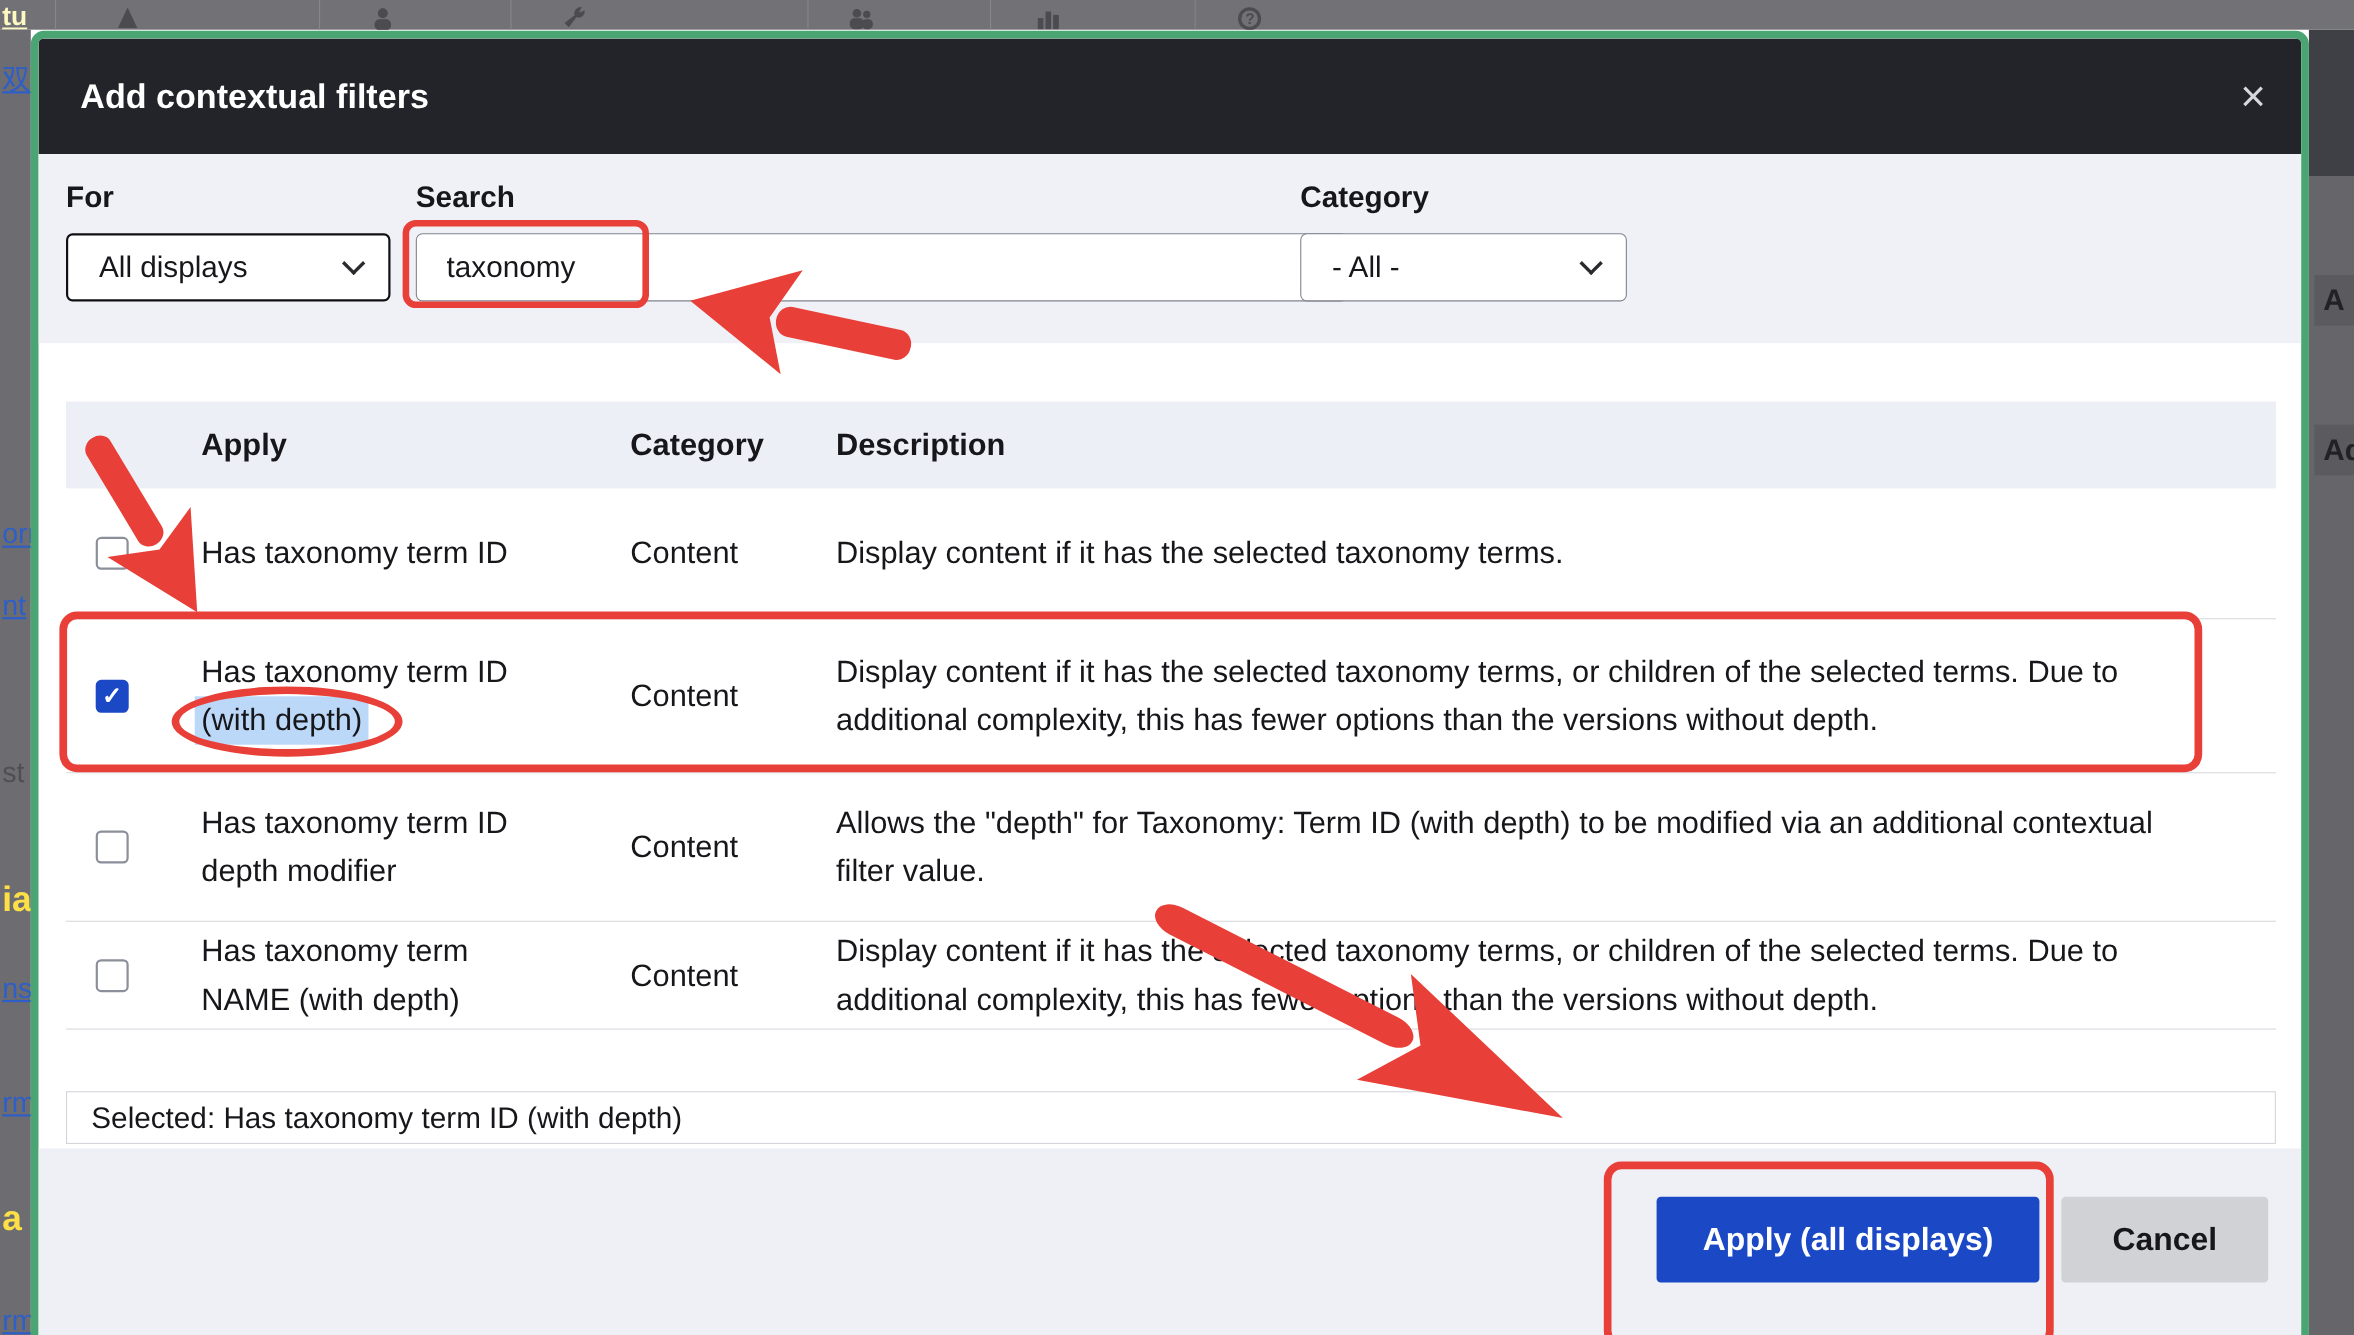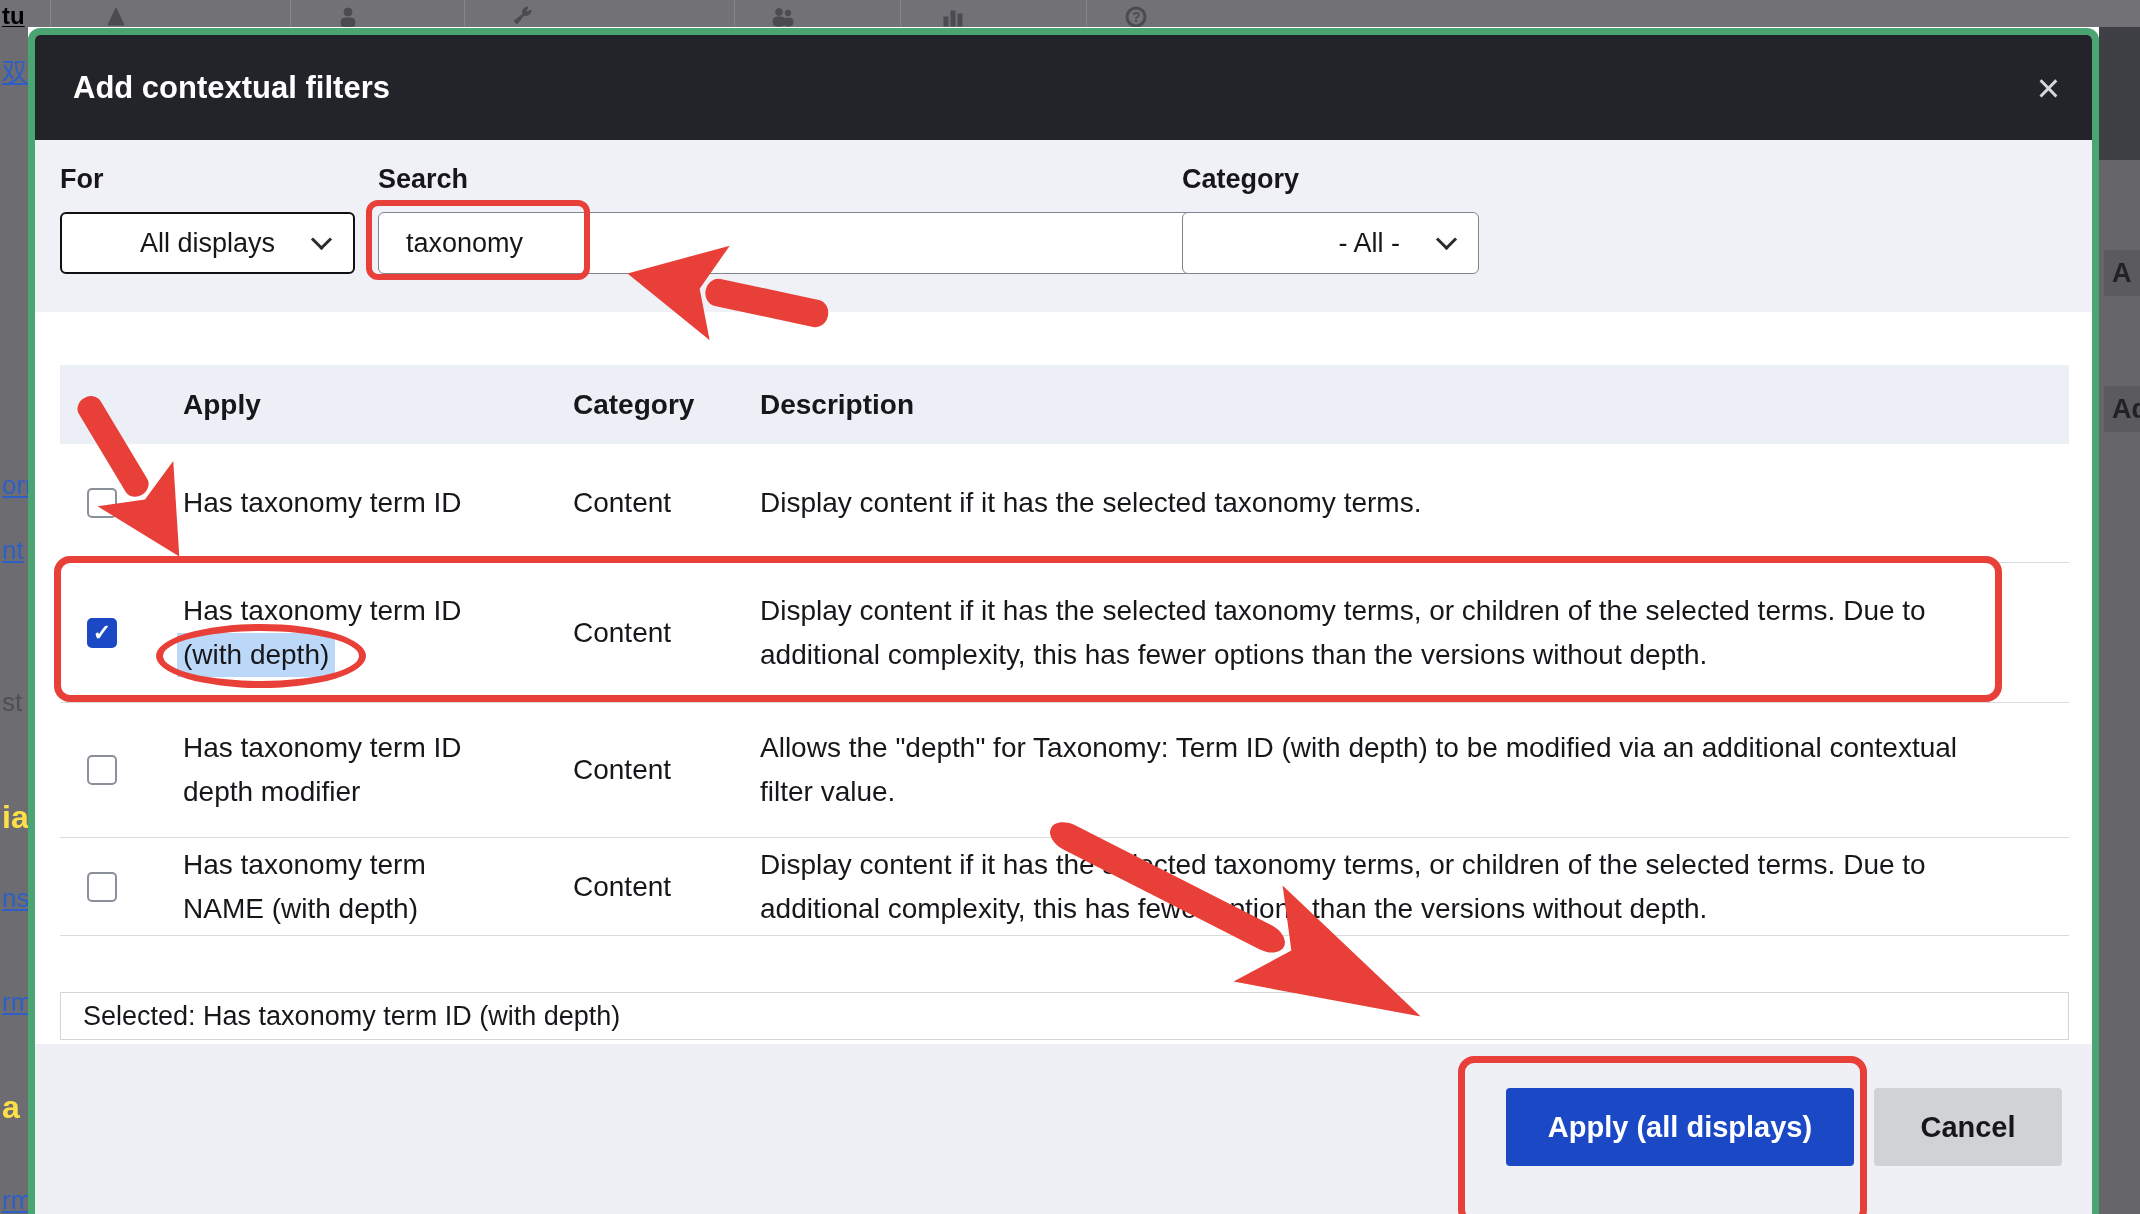--- a/index.html
+++ b/index.html
@@ -13,21 +13,21 @@
   html,body{margin:0;padding:0;width:2140px;height:1214px;overflow:hidden;
     font-family:"Liberation Sans",sans-serif;background:#fff;color:var(--text);}
 
   
   .toolbar-sliver{position:absolute;left:0;top:0;width:2140px;height:27px;
     background:#717176;overflow:hidden;z-index:1;}
   .tb-div{position:absolute;top:0;width:1px;height:27px;background:#85858a;}
   .tb-icon{position:absolute;top:5px;width:24px;height:24px;}
   .tb-icon svg{width:24px;height:24px;fill:#4b4b50;stroke:#4b4b50;}
   .tb-frag{position:absolute;top:2px;left:2px;font-weight:bold;font-size:24px;
-    color:#000000;text-decoration:underline;}
+    color:#fef9c3;text-decoration:underline;}
   .left-strip{position:absolute;left:0;top:27px;width:28px;height:1187px;
     background:var(--overlay_left);overflow:hidden;z-index:1;}
   .frag{position:absolute;left:2px;font-size:26px;white-space:nowrap;}
   .frag.link{color:var(--link_blue);text-decoration:underline;}
   .frag.bold{color:#fde047;font-weight:bold;font-size:32px;text-align:right;}
   .frag.gray{color:#4e4e53;}
   .right-strip{position:absolute;left:2099px;top:27px;width:41px;height:1187px;
     background:var(--overlay_right);overflow:hidden;z-index:1;}
   .rs-dark{position:absolute;left:0;top:0;width:41px;height:133px;background:#3f4046;}
   .rs-btn{position:absolute;left:5px;width:40px;height:46px;background:#5a5a5f;
@@ -40,21 +40,21 @@
     overflow:hidden;z-index:5;display:flex;flex-direction:column;}
   .m-header{height:105px;background:var(--header_bg);display:flex;
     align-items:center;flex:0 0 auto;}
   .m-title{color:#fff;font-size:31px;font-weight:bold;margin-left:38px;}
   .m-close{margin-left:auto;margin-right:32px;color:#d6d8dd;font-size:40px;
     font-weight:300;line-height:1;cursor:default;}
   .controls{height:172px;background:var(--controls_bg);position:relative;flex:0 0 auto;}
   .ctl-label{position:absolute;top:24px;font-size:27px;font-weight:bold;}
   .field{position:absolute;top:72px;height:62px;background:#fff;border-radius:6px;
     display:flex;align-items:center;font-size:27px;}
-  .select{justify-content:flex-end;padding:0 24px 0 28px;gap:39px;}
+  .select{justify-content:space-between;padding:0 24px 0 28px;gap:39px;}
   .chev{width:15px;height:15px;border-right:3px solid #2a2a2e;
     border-bottom:3px solid #2a2a2e;transform:rotate(45deg);margin-top:-8px;}
   .for-select{left:25px;width:295px;border:2px solid #101013;}
   .search-input{left:343px;width:847px;border:1px solid #7f848e;padding:0 0 0 27px;
     font-size:27px;font-family:"Liberation Sans",sans-serif;color:var(--text);}
   .cat-select{left:1147px;width:297px;border:1px solid #7f848e;}
   .gap{height:53px;flex:0 0 auto;}
 
   .tablewrap{margin:0 23px 0 25px;flex:0 0 auto;}
   .tgrid{display:grid;grid-template-columns:30px 324px 121px 1fr;

